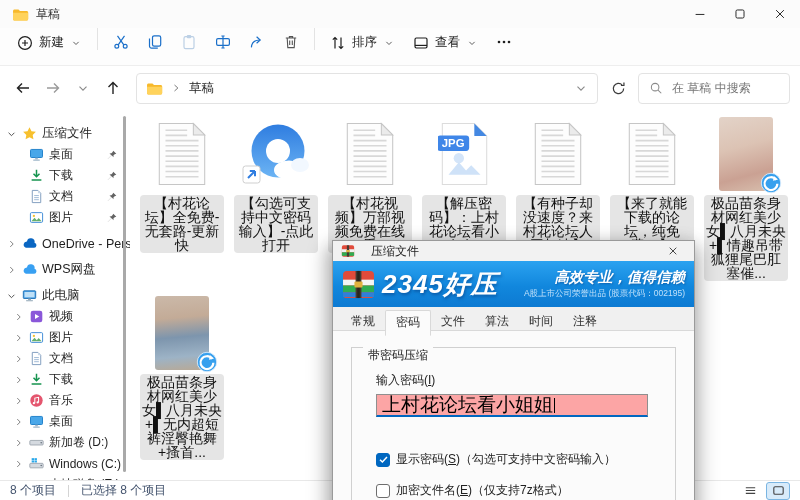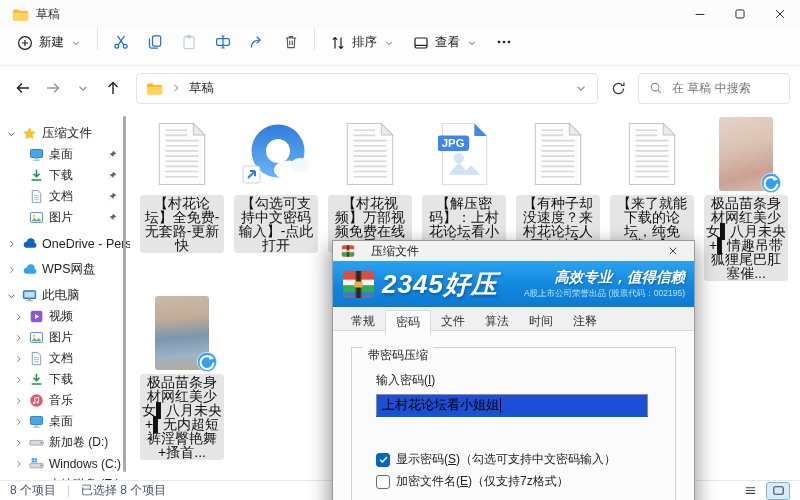--- a/index.html
+++ b/index.html
@@ -73,23 +73,23 @@
   .banner-right {margin-left:auto;display:flex;flex-direction:column;align-items:flex-end;gap:1px;flex:0 0 auto;}
   .tagline {font-size:14.5px;font-weight:bold;font-style:italic;color:#fff;text-shadow:1px 1px 2px rgba(8,60,130,.5);white-space:nowrap;}
   .subtitle {font-size:8.5px;color:#bfe0fa;white-space:nowrap;}
   .dlg-tabs {display:flex;background:#f0f0f0;padding:3px 8px 0;border-bottom:1px solid #d9d9d9;height:24px;align-items:flex-start;}
   .dtab {padding:3px 10px 4px;font-size:12px;color:#333;}
   .dtab.active {background:#fbfbfb;border:1px solid #d9d9d9;border-bottom:1px solid #fbfbfb;margin-bottom:-1px;border-radius:2px 2px 0 0;}
   .dlg-content {height:206px;padding:16px 18px 0;background:#fbfbfb;}
   .groupbox {position:relative;border:1px solid #d0d0d0;height:250px;padding:24px 26px 0 24px;}
   .grouplegend {position:absolute;top:-9px;left:11px;background:#fbfbfb;padding:0 5px;font-size:12px;color:#222;margin-top:8px;}
   .pw-label {font-size:12px;color:#222;margin-bottom:5px;}
-  .pw-input {width:272px;height:23px;background:#1d4ed8;border:1px solid #8f8f8f;border-bottom:2px solid #0067c0;font-size:13px;color:#000;display:flex;align-items:center;padding:1px 5px;}
+  .pw-input {width:272px;height:23px;background:#fca5a5;border:1px solid #8f8f8f;border-bottom:2px solid #0067c0;font-size:19px;color:#000;display:flex;align-items:center;padding:1px 5px;}
   .caret {width:1px;height:15px;background:#000;margin-left:1px;}
-  .checks {margin-top:34px;display:flex;flex-direction:column;gap:5px;}
+  .checks {margin-top:34px;display:flex;flex-direction:column;gap:14px;}
   .chk {display:flex;align-items:center;gap:6px;font-size:12px;color:#222;}
   .box {width:14px;height:14px;border-radius:3px;border:1px solid #6e6e6e;background:#fff;display:inline-flex;align-items:center;justify-content:center;flex:0 0 auto;}
   .box.checked {background:#0067c0;border-color:#0067c0;}
   .box .ic{width:11px;height:11px;}
   u {text-decoration:underline;}
 </style>
 </head>
 <body>
 
 <div class="window">

